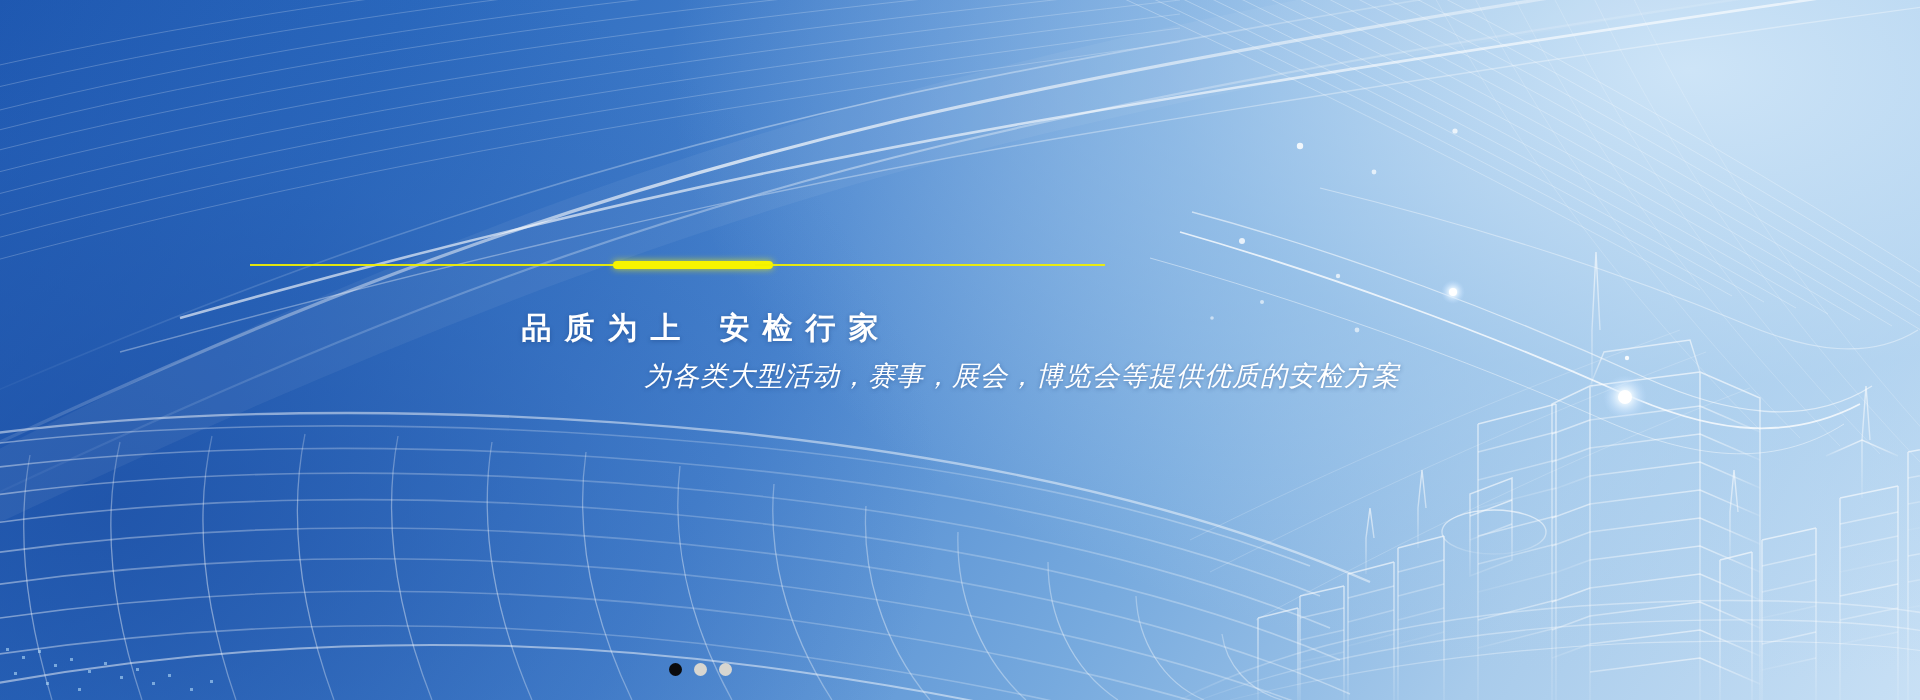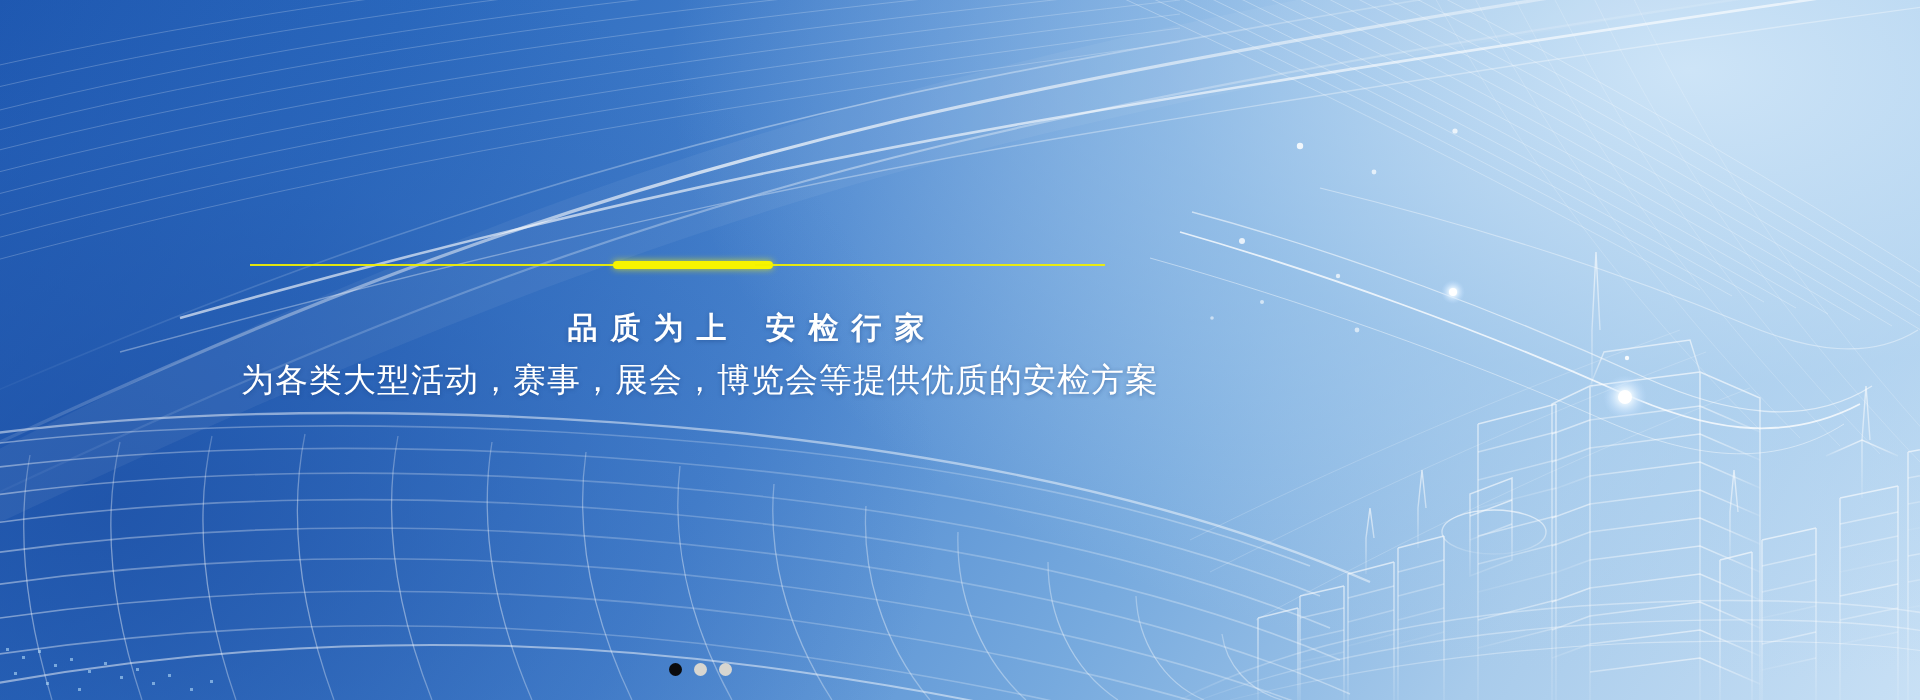--- a/index.html
+++ b/index.html
@@ -90,36 +90,36 @@
     top: 308px;
     width: 1400px;
     text-align: center;
     font-size: 30px;
     font-weight: bold;
     letter-spacing: 13px;
     text-indent: 13px;
     color: #ffffff;
     white-space: nowrap;
     text-shadow: 0 1px 4px rgba(22,60,120,0.45);
-    margin-left: 46px;
   }
   .subtitle .gap { display: inline-block; width: 26px; }
 
   .description {
     position: absolute;
     left: 0;
     top: 358px;
     width: 1400px;
-    text-align: center;
-    font-size: 33px;
+    text-align: right;
+    font-size: 27px;
     font-weight: normal;
     letter-spacing: 1px;
     color: #ffffff;
     white-space: nowrap;
     text-shadow: 0 1px 4px rgba(22,60,120,0.45);
+    font-style: italic;
   }
 
   
   .dots {
     position: absolute;
     left: 0;
     top: 663px;
     width: 1400px;
     display: flex;
     justify-content: center;

